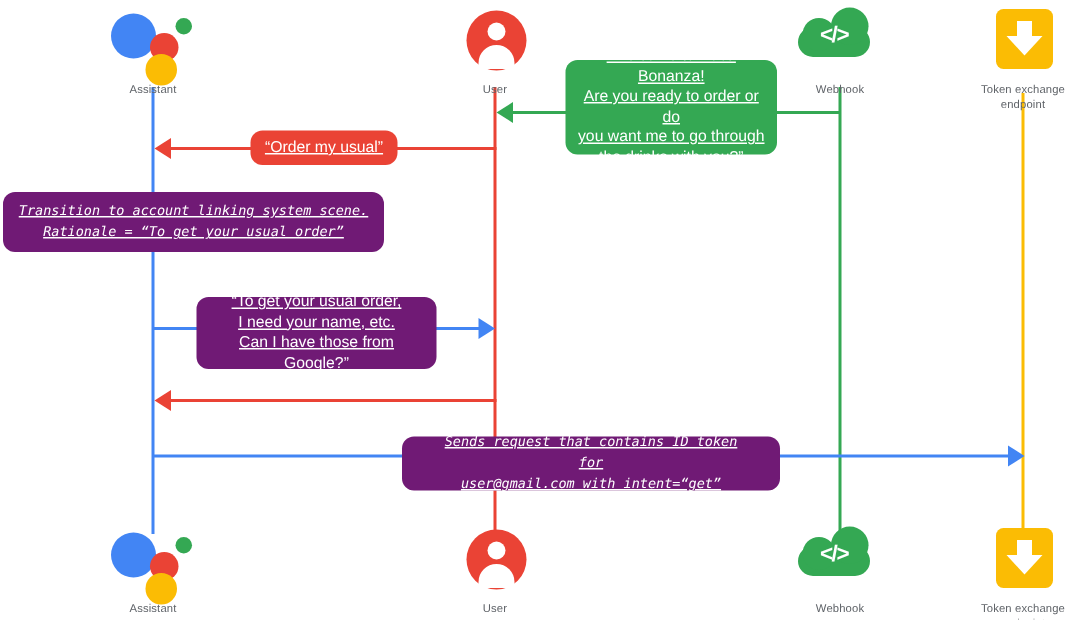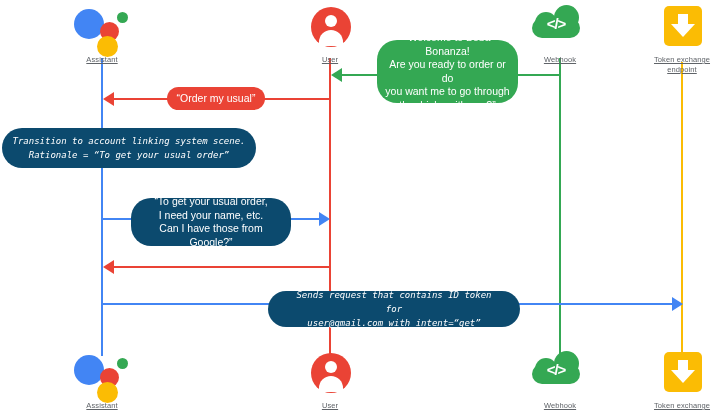--- a/index.html
+++ b/index.html
@@ -7,21 +7,21 @@
        font-family:"Liberation Sans",sans-serif;}
 
   #canvas{position:absolute;left:0;top:0;width:725px;height:413px;}
 
   
   .lifeline{position:absolute;width:2px;}
 
   
   .actor{position:absolute;display:flex;flex-direction:column;align-items:center;width:110px;}
   .actor-label{font-size:7.5px;color:#5f6368;text-align:center;line-height:10px;
-               letter-spacing:.1px;margin-top:3px;font-family:"Liberation Sans",sans-serif;text-decoration:underline;}
+               letter-spacing:.1px;margin-top:3px;font-family:"Liberation Sans",sans-serif;}
   .icon-wrap{position:relative;width:56px;height:48px;}
 
   
   .dot{position:absolute;border-radius:50%;}
   .dot-blue{width:30px;height:30px;background:#4285F4;left:0px;top:5px;}
   .dot-red{width:19px;height:19px;background:#EA4335;left:26px;top:18px;}
   .dot-green{width:11px;height:11px;background:#34A853;left:43px;top:8px;}
   .dot-yellow{width:21px;height:21px;background:#FBBC04;left:23px;top:32px;}
 
   
@@ -53,29 +53,29 @@
   
   .arrow-line{position:absolute;height:2px;}
   .arrow-head{position:absolute;width:0;height:0;}
   .ah-left{border-top:7px solid transparent;border-bottom:7px solid transparent;}
   .ah-right{border-top:7px solid transparent;border-bottom:7px solid transparent;}
 
   
   .stub{position:absolute;}
 
   
-  .msg{position:absolute;border-radius:20px;color:#ffffff;text-align:center;
-       box-sizing:border-box;display:flex;align-items:center;justify-content:center;}
+  .msg{position:absolute;border-radius:8px;color:#ffffff;text-align:center;
+       box-sizing:border-box;display:flex;align-items:center;justify-content:center;text-decoration:underline;}
   .msg-text{white-space:pre-line;}
   .msg-sans{font-family:"Liberation Sans",sans-serif;font-size:10.5px;line-height:13.5px;}
   .msg-mono{font-family:"DejaVu Sans Mono",monospace;font-size:9px;line-height:14px;
             font-style:italic;}
   .m-green{background:#34A853;}
   .m-red{background:#EA4335;}
-  .m-blue{background:#0c4a6e;}
+  .m-blue{background:#701a75;}
 </style>
 </head>
 <body>
 
 <div id="canvas">
 
   <div class="lifeline" style="left:101px;top:58px;height:298px;background:#4285F4;"></div>
   <div class="lifeline" style="left:329px;top:58px;height:298px;background:#EA4335;"></div>
   <div class="lifeline" style="left:559px;top:58px;height:298px;background:#34A853;"></div>
   <div class="lifeline" style="left:681px;top:62px;height:290px;background:#FBBC04;"></div>

